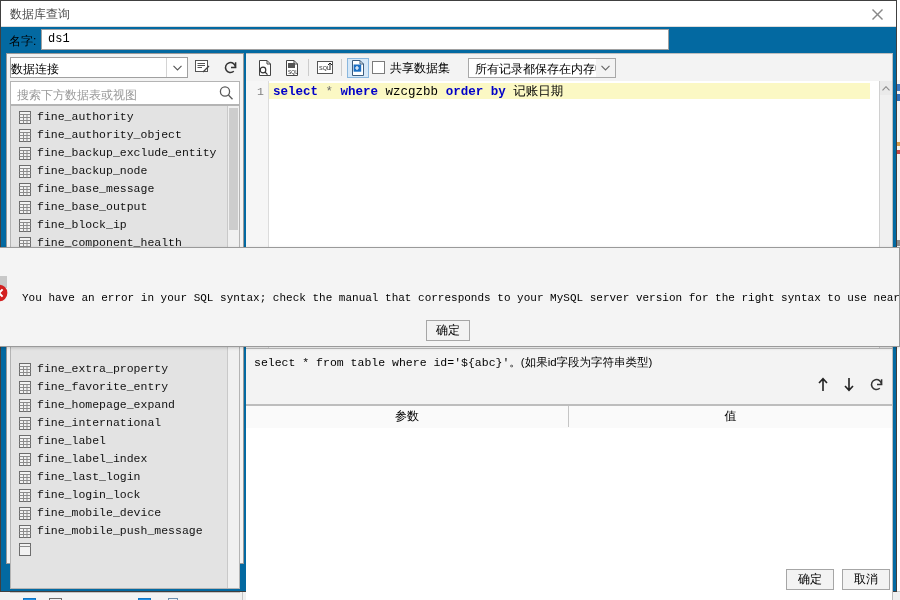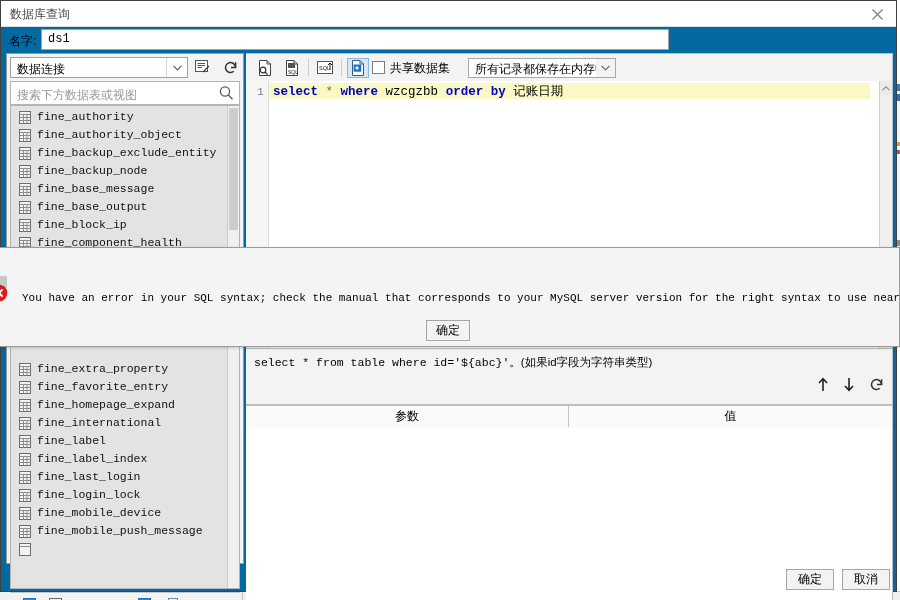--- a/index.html
+++ b/index.html
@@ -53,21 +53,21 @@
   
   .left-pane {
     position:absolute; left:5px; top:52px; width:238px; height:511px;
     border:1px solid #9a9a9a; background:#f3f3f3; box-sizing:border-box;
   }
   .ds-row { position:absolute; left:0; top:0; width:236px; height:27px; }
   .ds-combo {
     position:absolute; left:3px; top:3px; width:178px; height:21px;
     background:#ffffff; border:1px solid #a0a0a0; box-sizing:border-box;
   }
-  .ds-combo .txt { position:absolute; left:6px; top:3px; font-size:12px; }
+  .ds-combo .txt { position:absolute; left:0; top:3px; font-size:12px; }
   .ds-combo .arrow { position:absolute; right:0; top:0; width:20px; height:19px;
     display:flex; align-items:center; justify-content:center; border-left:1px solid #d4d4d4; }
   .ds-iconbtn { position:absolute; top:3px; width:20px; height:20px;
     display:flex; align-items:center; justify-content:center; cursor:pointer; }
   .ds-iconbtn.b1 { left:185px; }
   .ds-iconbtn.b2 { left:213px; }
 
   .search-row {
     position:absolute; left:3px; top:27px; width:230px; height:24px;
     background:#ffffff; border:1px solid #b4b4b4; box-sizing:border-box;

